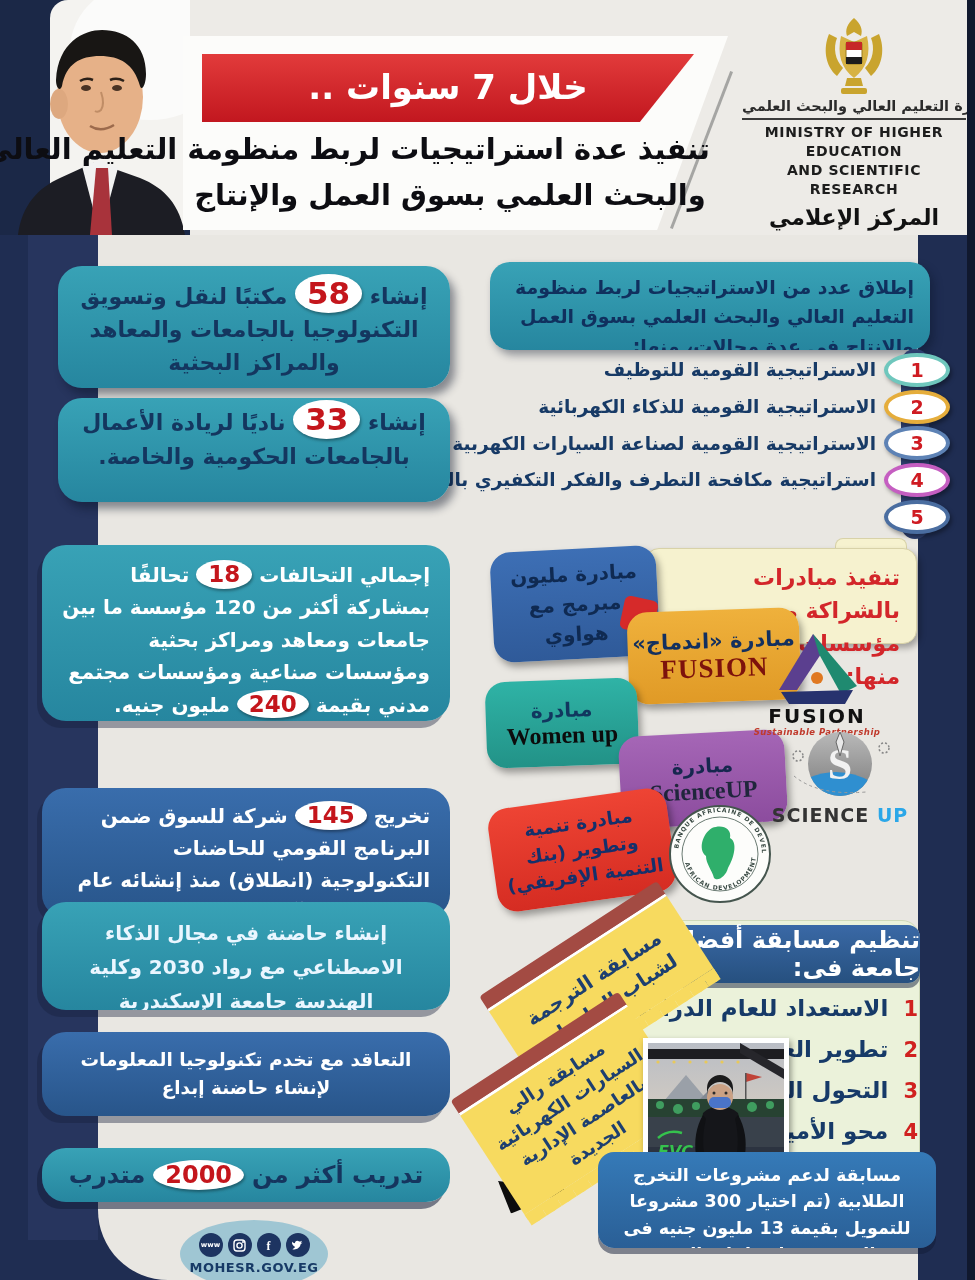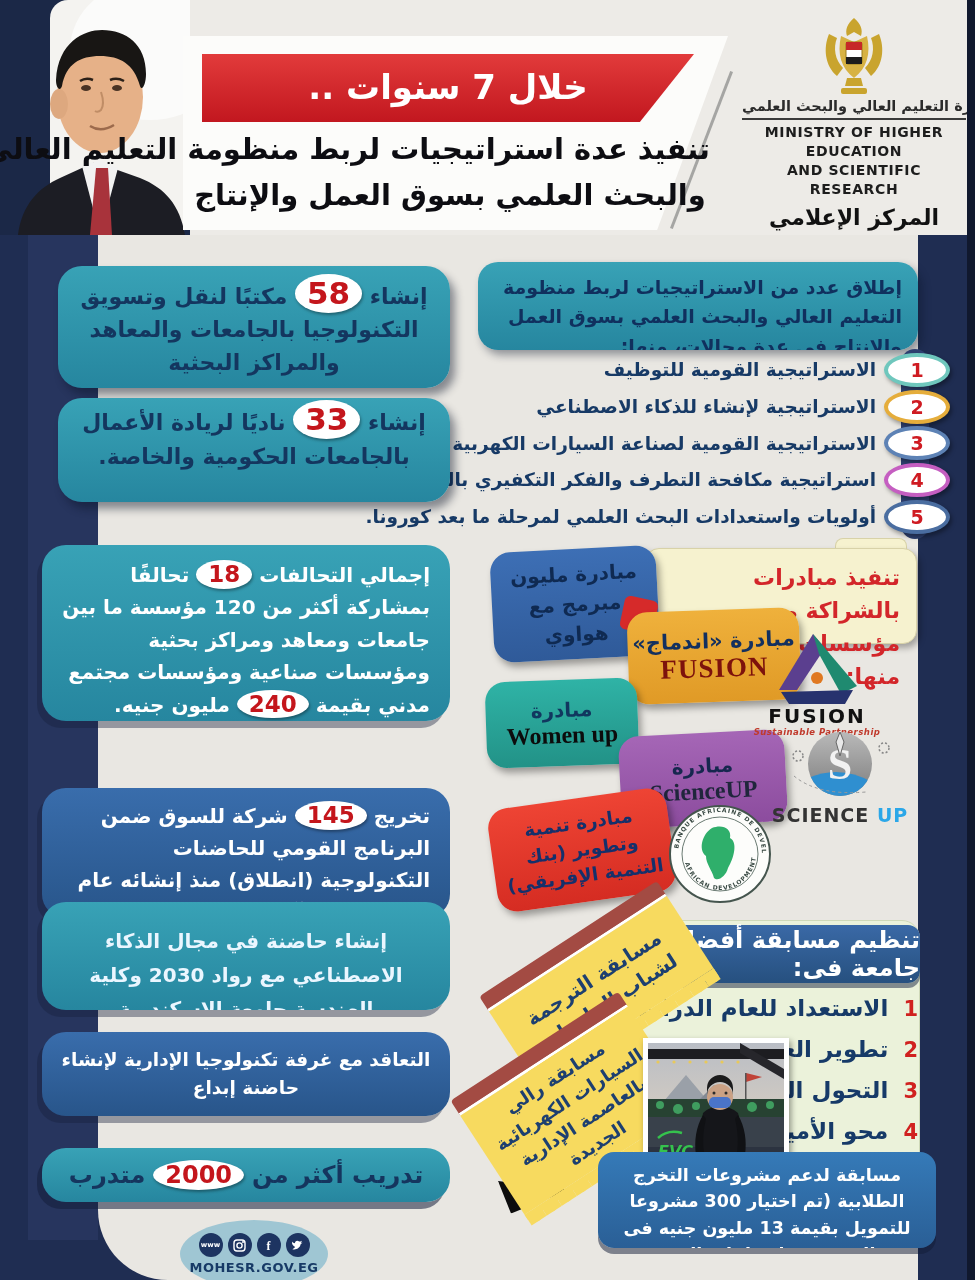--- a/index.html
+++ b/index.html
@@ -40,29 +40,29 @@
   .noval{display:inline-block;background:#fff;color:#c4161c;border-radius:50%;padding:0 12px;
          line-height:1.25;box-shadow:1px 2px 3px rgba(0,0,0,.35);}
   .lb0{left:58px;top:266px;width:392px;height:122px;font-size:22px;line-height:1.5;text-align:center;
        padding:8px 16px;box-sizing:border-box;box-shadow:5px 7px 9px rgba(10,20,40,.45);}
   .lb0 .noval,.lb1 .noval{font-size:31px;}
   .lb1{left:58px;top:398px;width:392px;height:104px;font-size:22px;line-height:1.55;text-align:center;
        padding:2px 16px;box-sizing:border-box;box-shadow:5px 7px 9px rgba(10,20,40,.45);}
   .lb2{top:545px;height:176px;font-size:20px;line-height:1.62;text-align:right;padding:14px 20px;box-sizing:border-box;}
   .lb2 .noval,.lb3 .noval{font-size:23px;}
   .lb3{top:752px;height:130px;font-size:20px;line-height:1.6;text-align:right;padding:12px 20px;box-sizing:border-box;margin-top:36px;}
-  .lb4{top:902px;height:108px;font-size:20px;line-height:1.7;text-align:center;padding:22px 18px;box-sizing:border-box;color:#eaf6ff;}
+  .lb4{top:902px;height:108px;font-size:20px;line-height:1.7;text-align:center;padding:14px 18px;box-sizing:border-box;color:#eaf6ff;}
   .lb5{top:1032px;height:84px;font-size:18.5px;line-height:1.5;text-align:center;display:flex;align-items:center;
        justify-content:center;padding:6px 14px;box-sizing:border-box;}
   .lb6{top:1148px;height:54px;font-size:24px;color:#15355e;display:flex;align-items:center;justify-content:center;
        gap:8px;box-shadow:-5px 7px 0 rgba(20,30,58,.55);}
   .lb6 .noval{font-size:24px;}
 
   
-  .intro-box{left:478px;top:262px;width:440px;height:88px;background:linear-gradient(#38a2b6,#26869f);
+  .intro-box{left:490px;top:262px;width:440px;height:88px;background:linear-gradient(#38a2b6,#26869f);
              border-radius:20px;color:#10305e;font-size:19px;line-height:1.55;text-align:right;direction:rtl;
              padding:11px 16px;box-sizing:border-box;overflow:hidden;box-shadow:4px 5px 8px rgba(10,20,40,.4);}
   .slist{left:462px;top:352px;width:414px;direction:rtl;}
   .srow{height:36.8px;line-height:36.8px;font-size:18.5px;color:#173a66;white-space:nowrap;text-align:right;}
   .chain{left:901px;top:349px;width:28px;height:190px;background:#2e4070;border-radius:14px;}
   .sbadge{left:884px;width:58px;height:26px;background:#fff;border:4px solid #888;border-radius:50%;
           color:#cf1b22;font-size:19px;line-height:26px;text-align:center;box-shadow:2px 3px 4px rgba(0,0,0,.35);}
   .bg1{top:353px;} .bg2{top:390px;} .bg3{top:426px;} .bg4{top:463px;} .bg5{top:500px;}
 
   
@@ -184,24 +184,23 @@
       <div>MINISTRY OF HIGHER EDUCATION</div>
       <div>AND SCIENTIFIC RESEARCH</div>
     </div>
     <div class="min-media">المركز الإعلامي</div>
   </div>
 
   <div class="abs intro-box">إطلاق عدد من الاستراتيجيات لربط منظومة التعليم العالي والبحث العلمي بسوق العمل والإنتاج في عدة مجالات، منها:</div>
   <div class="abs chain"></div>
   <div class="abs slist">
     <div class="srow">الاستراتيجية القومية للتوظيف</div>
-    <div class="srow">الاستراتيجية لإنشاء للذكاء الاصطناعي</div>
+    <div class="srow">الاستراتيجية القومية للذكاء الكهربائية</div>
     <div class="srow">الاستراتيجية القومية لصناعة السيارات الكهربية</div>
     <div class="srow">استراتيجية مكافحة التطرف والفكر التكفيري بالجامعات</div>
-    <div class="srow">أولويات واستعدادات البحث العلمي لمرحلة ما بعد كورونا.</div>
   </div>
   <div class="abs sbadge bg1" style="border-color:#6fc7bd">1</div>
   <div class="abs sbadge bg2" style="border-color:#e5ad3b">2</div>
   <div class="abs sbadge bg3" style="border-color:#5d82b5">3</div>
   <div class="abs sbadge bg4" style="border-color:#c55ec1">4</div>
   <div class="abs sbadge bg5" style="border-color:#4a6da0">5</div>
 
   <div class="abs lbox b-teal lb-navy lb0">
     <span>إنشاء</span>
     <span class="noval">58</span>
@@ -218,21 +217,21 @@
     <span>تحالفًا بمشاركة أكثر من 120 مؤسسة ما بين جامعات ومعاهد ومراكز بحثية ومؤسسات صناعية ومؤسسات مجتمع مدني بقيمة</span>
     <span class="noval">240</span>
     <span>مليون جنيه.</span>
   </div>
   <div class="abs lbox b-blue lb3">
     <span>تخريج</span>
     <span class="noval">145</span>
     <span>شركة للسوق ضمن البرنامج القومي للحاضنات التكنولوجية (انطلاق) منذ إنشائه عام 2015 حتى الآن</span>
   </div>
   <div class="abs lbox b-teal lb4">إنشاء حاضنة في مجال الذكاء الاصطناعي مع رواد 2030 وكلية الهندسة جامعة الإسكندرية</div>
-  <div class="abs lbox b-blue lb5">التعاقد مع غرفة تكنولوجيا الإدارية لإنشاء حاضنة إبداع</div>
+  <div class="abs lbox b-blue lb5">التعاقد مع تخدم تكنولوجيا المعلومات لإنشاء حاضنة إبداع</div>
   <div class="abs lbox b-teal lb6">
     <span>تدريب أكثر من</span>
     <span class="noval">2000</span>
     <span>متدرب</span>
   </div>
 
   <div class="abs cream-tab"></div>
   <div class="abs cream-box">تنفيذ مبادرات بالشراكة مع مؤسسات الدولة، منها:</div>
   <div class="abs tag tag-million">مبادرة مليون مبرمج مع هواوي</div>
   <div class="abs red-chip"></div>

